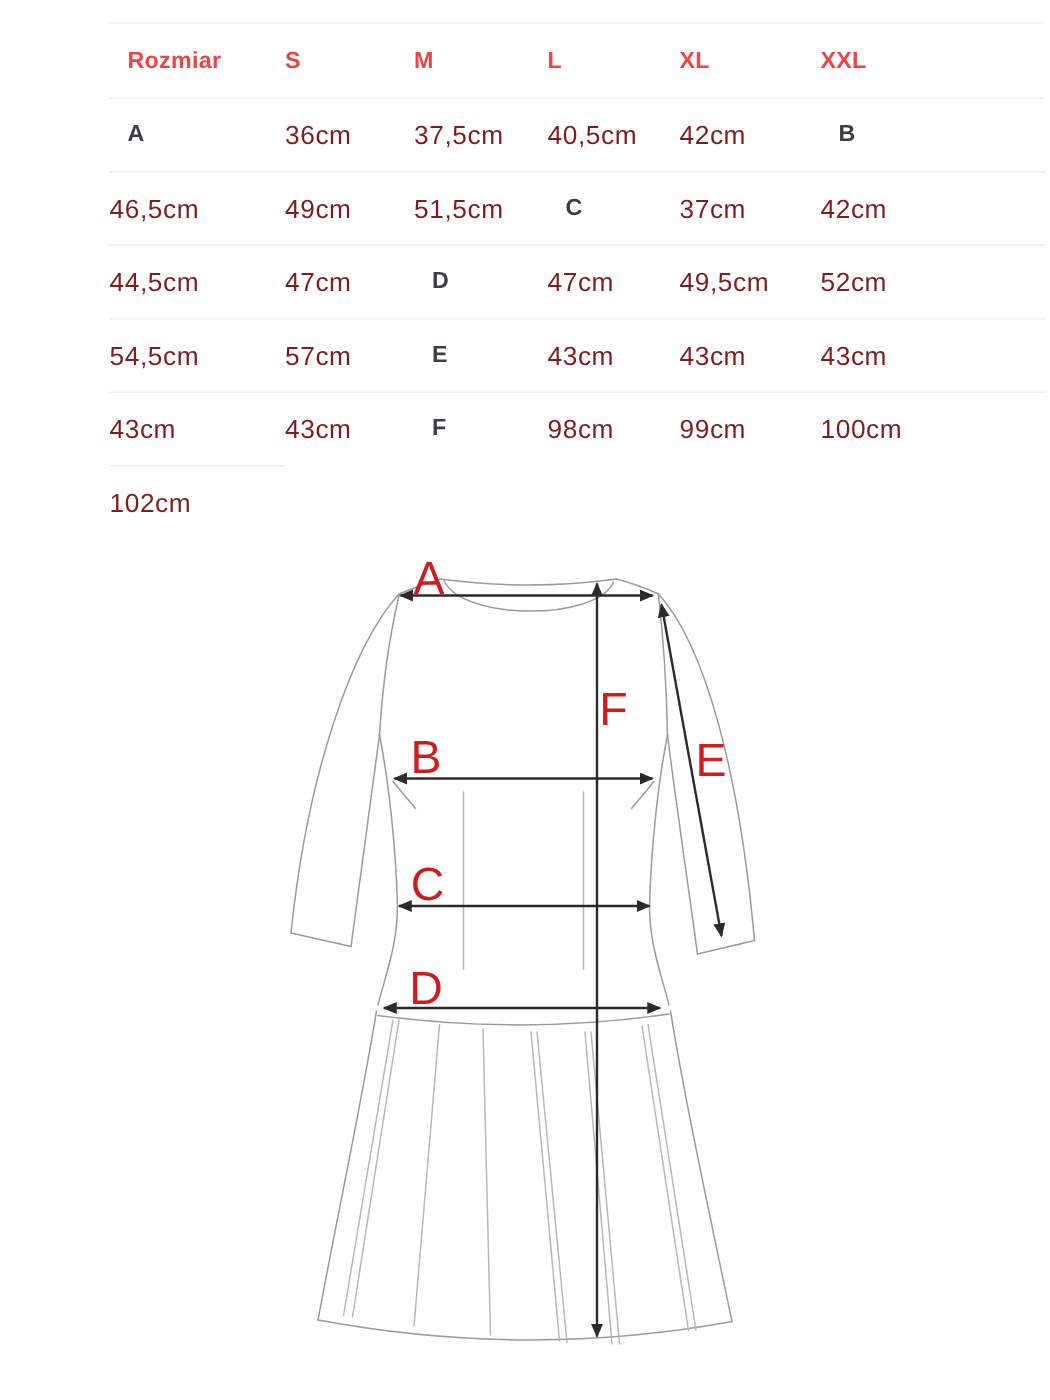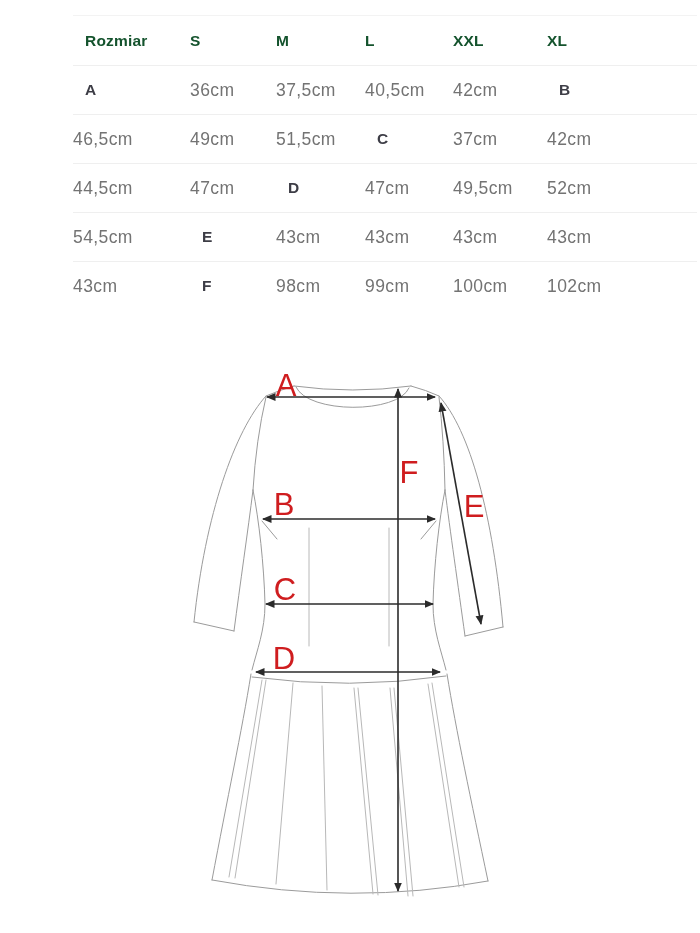--- a/index.html
+++ b/index.html
@@ -10,45 +10,45 @@
   
   .size-table{
     position:absolute;left:73px;top:15px;width:624px;
     display:grid;
     grid-template-columns:117px 86px 89px 88px 94px 1fr;
     border-top:1px solid #f3f3f3;
   }
   .cell{
     display:flex;align-items:center;
     height:48px;
-    font-size:17.5px;color:#737373;letter-spacing:.4px;
+    font-size:17.5px;color:#7f1d1d;letter-spacing:.4px;
     white-space:nowrap;
   }
-  .cell.head{height:49px;font-weight:bold;font-size:15.5px;color:#14532d;letter-spacing:.2px;}
+  .cell.head{height:49px;font-weight:bold;font-size:15.5px;color:#ef4444;letter-spacing:.2px;}
   .cell.rowlabel{font-weight:bold;font-size:15.5px;color:#3d3d46;}
   .cell.first{padding-left:12px;}
   .cell.bt{border-top:1px solid #efefef;}
   
   .diagram{position:absolute;left:185px;top:368px;width:330px;height:565px;}
   .diagram text{
     font-family:"Liberation Sans",sans-serif;
     font-size:31px;
   }
 </style>
 </head>
 <body>
 
 <div class="size-table">
 
   <div class="cell head first">Rozmiar</div>
   <div class="cell head">S</div>
   <div class="cell head">M</div>
   <div class="cell head">L</div>
+  <div class="cell head">XL</div>
   <div class="cell head">XXL</div>
-  <div class="cell head">XL</div>
 
   <div class="cell rowlabel first bt">A</div>
   <div class="cell bt">36cm</div>
   <div class="cell bt">37,5cm</div>
   <div class="cell bt">40,5cm</div>
   <div class="cell bt">42cm</div>
 
   <div class="cell rowlabel first bt">B</div>
   <div class="cell bt">46,5cm</div>
   <div class="cell bt">49cm</div>
@@ -58,20 +58,21 @@
   <div class="cell bt">37cm</div>
   <div class="cell bt">42cm</div>
   <div class="cell bt">44,5cm</div>
   <div class="cell bt">47cm</div>
 
   <div class="cell rowlabel first bt">D</div>
   <div class="cell bt">47cm</div>
   <div class="cell bt">49,5cm</div>
   <div class="cell bt">52cm</div>
   <div class="cell bt">54,5cm</div>
+  <div class="cell bt">57cm</div>
 
   <div class="cell rowlabel first bt">E</div>
   <div class="cell bt">43cm</div>
   <div class="cell bt">43cm</div>
   <div class="cell bt">43cm</div>
   <div class="cell bt">43cm</div>
   <div class="cell bt">43cm</div>
 
   <div class="cell rowlabel first bt">F</div>
   <div class="cell bt">98cm</div>

